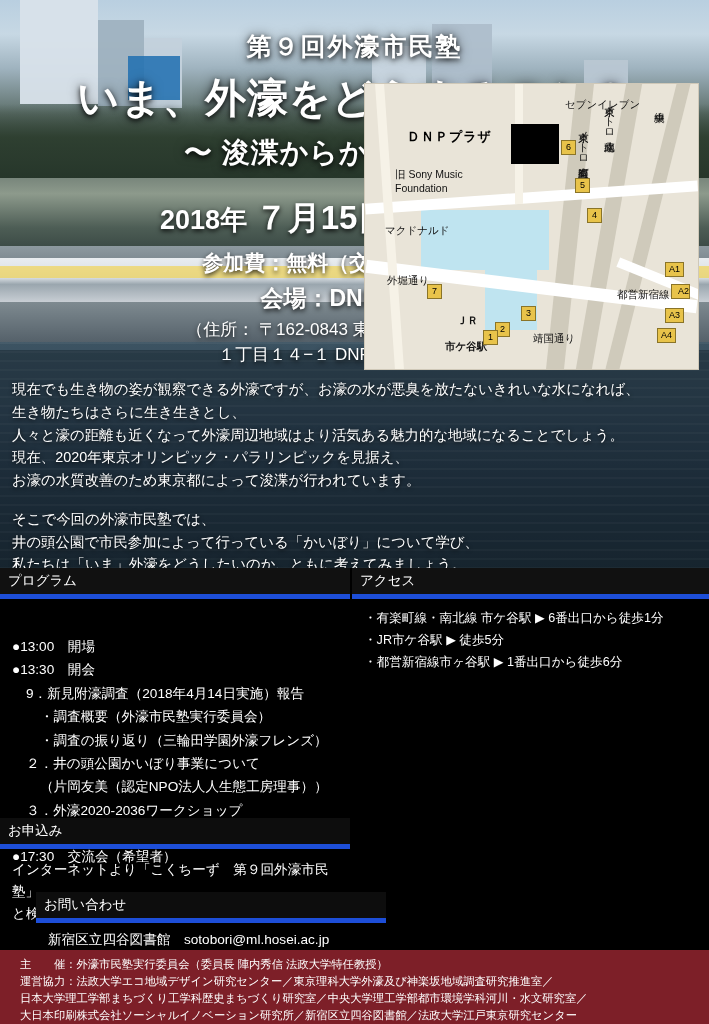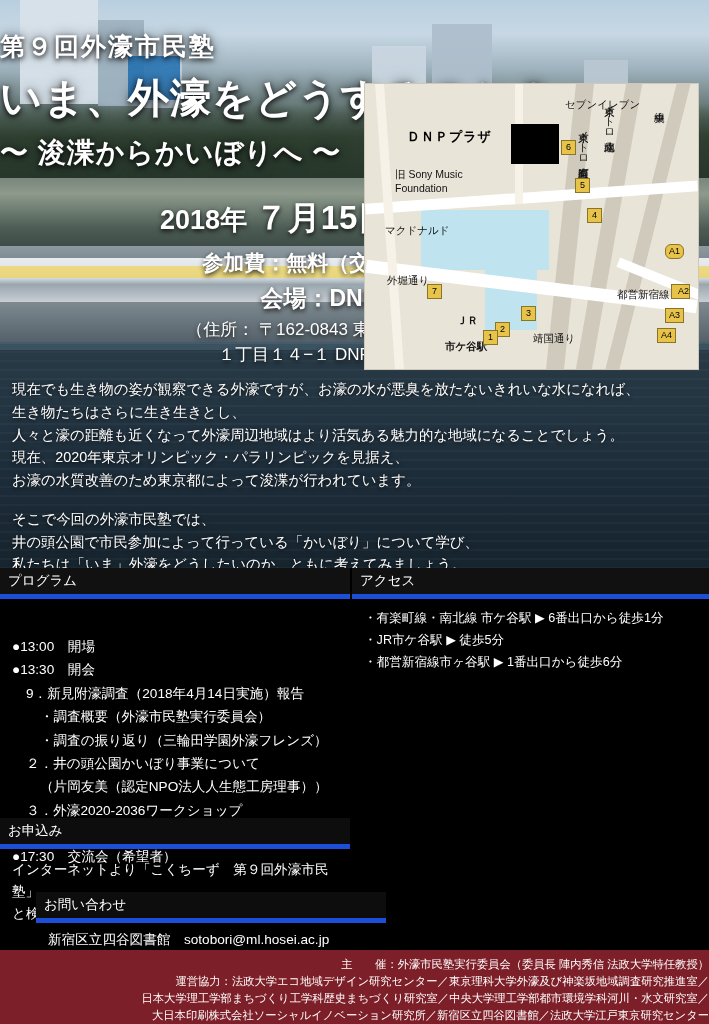--- a/index.html
+++ b/index.html
@@ -35,21 +35,21 @@
     background:linear-gradient(180deg,#e9edf0,#d7dde2 45%,#9aa6ae 60%,#c8ced4);}
   .train:after{content:"";position:absolute;left:0;top:8px;width:709px;height:12px;background:#f5d02e;opacity:.55;}
   .wall{position:absolute;left:0;top:302px;width:709px;height:40px;background:linear-gradient(180deg,#7e8a90,#55616a);}
   .water{position:absolute;left:0;top:342px;width:709px;height:228px;
     background:linear-gradient(180deg,#3c5362 0%,#33485a 30%,#27394a 60%,#1d2c38 100%);}
   .water:before{content:"";position:absolute;left:0;top:0;width:709px;height:228px;
     background:repeating-linear-gradient(180deg,rgba(255,255,255,.05) 0 2px,rgba(0,0,0,0) 2px 9px);}
   .veil{position:absolute;left:0;top:350px;width:709px;height:220px;background:rgba(14,26,34,.42);}
 
   
-  .head{position:absolute;left:0;top:30px;width:709px;
+  .head{position:absolute;left:0;top:30px;width:709px;text-align:center;
     text-shadow:0 2px 5px rgba(0,0,0,.85),0 0 12px rgba(0,0,0,.6);}
   .h-small{font-size:25px;font-weight:bold;letter-spacing:2px;}
   .h-big{font-size:41px;font-weight:bold;letter-spacing:1px;margin-top:8px;}
   .h-sub{font-size:28px;font-weight:bold;margin-top:8px;letter-spacing:1px;}
 
   .info{position:absolute;left:0;top:196px;width:709px;text-align:center;
     text-shadow:0 2px 5px rgba(0,0,0,.9);}
   .i-date{font-size:27px;font-weight:bold;}
   .i-date .big{font-size:33px;}
   .i-fee{font-size:21px;margin-top:8px;font-weight:bold;}
@@ -88,21 +88,21 @@
   .mwater{position:absolute;background:#bfe4f0;}
   .mblock{position:absolute;background:#000;}
   .mbadge{position:absolute;background:#e8c34a;color:#000;font-size:9px;text-align:center;
      width:13px;height:13px;line-height:13px;border:1px solid #8a7428;}
   .mrail{position:absolute;background:#cfcabb;}
   .dnp{position:absolute;font-weight:bold;font-size:13px;color:#000;letter-spacing:1px;}
   .vert{writing-mode:vertical-rl;}
 
   
   .foot{position:absolute;left:0;top:950px;width:709px;height:74px;background:#7d1f28;}
-  .foot .line{font-size:11.3px;line-height:1.5;padding:0 0;text-align:right;}
+  .foot .line{font-size:11.3px;line-height:1.5;padding:0 20px;}
   .foot .l1{padding-top:6px;}
 </style>
 </head>
 <body>
 
 <div class="poster">
 
   <div class="photo">
     <div class="bldg b1"></div>
     <div class="bldg b2"></div>
@@ -223,21 +223,21 @@
     <div class="mlabel b" style="left:92px;top:230px;">ＪＲ</div>
     <div class="mlabel b" style="left:80px;top:256px;">市ケ谷駅</div>
 
     <div class="mbadge" style="left:62px;top:200px;">7</div>
     <div class="mbadge" style="left:196px;top:56px;">6</div>
     <div class="mbadge" style="left:210px;top:94px;">5</div>
     <div class="mbadge" style="left:222px;top:124px;">4</div>
     <div class="mbadge" style="left:156px;top:222px;">3</div>
     <div class="mbadge" style="left:130px;top:238px;">2</div>
     <div class="mbadge" style="left:118px;top:246px;">1</div>
-    <div class="mbadge" style="left:300px;top:160px;width:17px;border-radius:6px;">A1</div>
+    <div class="mbadge" style="left:300px;top:178px;width:17px;">A1</div>
     <div class="mbadge" style="left:306px;top:200px;width:17px;text-align:right;">A2</div>
     <div class="mbadge" style="left:300px;top:224px;width:17px;">A3</div>
     <div class="mbadge" style="left:292px;top:244px;width:17px;">A4</div>
   </div>
 
   <div class="foot">
     <div class="line l1">主　　催：外濠市民塾実行委員会（委員長 陣内秀信 法政大学特任教授）</div>
     <div class="line">運営協力：法政大学エコ地域デザイン研究センター／東京理科大学外濠及び神楽坂地域調査研究推進室／</div>
     <div class="line">日本大学理工学部まちづくり工学科歴史まちづくり研究室／中央大学理工学部都市環境学科河川・水文研究室／</div>
     <div class="line">大日本印刷株式会社ソーシャルイノベーション研究所／新宿区立四谷図書館／法政大学江戸東京研究センター</div>

